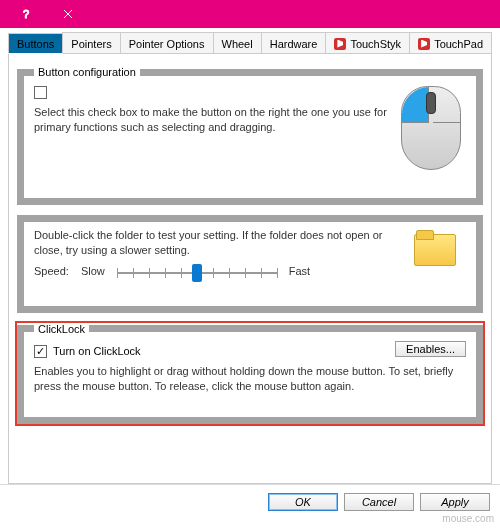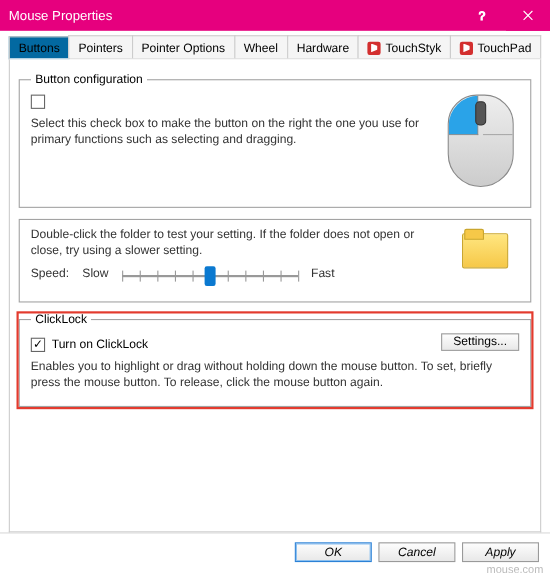--- a/index.html
+++ b/index.html
@@ -8,21 +8,21 @@
   .titlebar .title { flex:1; }
   .titlebar .winbtn { width:40px; height:28px; display:flex; align-items:center; justify-content:center; font-size:11px; }
   .titlebar .winbtn.close { background:#e6007e; }
   .titlebar .winbtn svg { stroke:#fff; stroke-width:1; fill:none; }
   .tabstrip { display:flex; border-bottom:1px solid #ccc; margin:4px 8px 0 8px; font-size:11px; }
   .tab { padding:4px 8px 3px 8px; border:1px solid #ccc; border-bottom:none; background:#f5f5f5; margin-right:-1px; position:relative; display:flex; align-items:center; gap:4px; }
   .tab.active { background:#0369a1; top:1px; border-bottom:1px solid #fff; }
   .redicon { width:12px; height:12px; background:#d32f2f; border-radius:2px; position:relative; }
   .redicon::after { content:""; position:absolute; left:3px; top:2px; width:6px; height:8px; background:#fff; clip-path:polygon(0 0,100% 30%,100% 70%,0 100%); }
   .panel { margin:0 8px; border:1px solid #ccc; border-top:none; padding:8px 8px 4px 8px; height:430px; position:relative; background:#fff; }
-  fieldset { border:1px solid #a3a3a3; margin:4px 0 10px 0; padding:6px 10px 14px 10px; font-size:11px; position:relative; }
+  fieldset { border:7px solid #a3a3a3; margin:4px 0 10px 0; padding:6px 10px 24px 10px; font-size:11px; position:relative; }
   fieldset legend { font-size:11px; padding:0 4px; color:#000; }
   .fs-row { display:flex; gap:8px; }
   .fs-text { flex:1; font-size:11px; color:#333; line-height:1.35; }
   .chk { display:flex; align-items:center; gap:6px; font-size:11px; margin:2px 0 6px 0; }
   .chkbox { width:13px; height:13px; border:1px solid #666; display:flex; align-items:center; justify-content:center; background:#fff; }
   .chkbox.checked::after { content:"✓"; font-size:11px; line-height:11px; color:#000; }
   .mouse-illus { width:70px; height:90px; position:relative; }
   .mouse-body { position:absolute; width:60px; height:84px; left:5px; top:2px; background:linear-gradient(#eee,#ccc); border:1px solid #888; border-radius:30px 30px 34px 34px; }
   .mouse-lbtn { position:absolute; left:6px; top:3px; width:27px; height:36px; background:#2aa3e8; border-top-left-radius:28px; border-bottom:1px solid #888; border-right:1px solid #888; }
   .mouse-rbtn { position:absolute; right:6px; top:3px; width:27px; height:36px; border-top-right-radius:28px; border-bottom:1px solid #888; }
@@ -39,21 +39,20 @@
   .settingsbtn { position:absolute; right:10px; top:6px; font-size:11px; padding:1px 10px; border:1px solid #9a9a9a; background:linear-gradient(#fdfdfd,#e8e8e8); }
   .bottombar { display:flex; gap:6px; justify-content:flex-end; padding:8px 10px; border-top:1px solid #dadada; font-size:11px;font-style:italic; }
   .btn { min-width:70px; text-align:center; padding:2px 10px; border:1px solid #9a9a9a; background:linear-gradient(#fdfdfd,#e8e8e8); }
   .btn.default { border:1px solid #2b81d6; box-shadow:0 0 0 1px #8cc0ef inset; }
   .watermark { position:absolute; right:6px; bottom:6px; font-size:10px; color:#bbb; }
 </style>
 </head>
 <body>
 
 <div class="titlebar">
-  <span class="title">Mouse Properties</span>
   <div class="winbtn">
       <svg width="10" height="10">
         <text x="0" y="9" fill="#fff" font-size="11">?</text>
       </svg>
     </div>
   <div class="winbtn close">
       <svg width="10" height="10">
         <path d="M1 1 L9 9 M9 1 L1 9"></path>
       </svg>
     </div>
@@ -129,21 +128,21 @@
           </div>
           <span>Fast</span>
         </div>
       </div>
       <div class="folder"></div>
     </div>
   </fieldset>
 
   <fieldset class="highlight" style="position:relative; padding-top:8px;">
     <legend>ClickLock</legend>
-    <button class="settingsbtn">Settings...</button>
+    <button class="settingsbtn">Enables...</button>
     <label class="chk">
       <span class="chkbox checked"></span>
       <span>Turn on ClickLock</span>
     </label>
     <div class="fs-text" style="margin-top:4px;">Enables you to highlight or drag without holding down the mouse button. To set, briefly press the mouse button. To release, click the mouse button again.</div>
   </fieldset>
 
 </div>
 
 <div class="bottombar">

